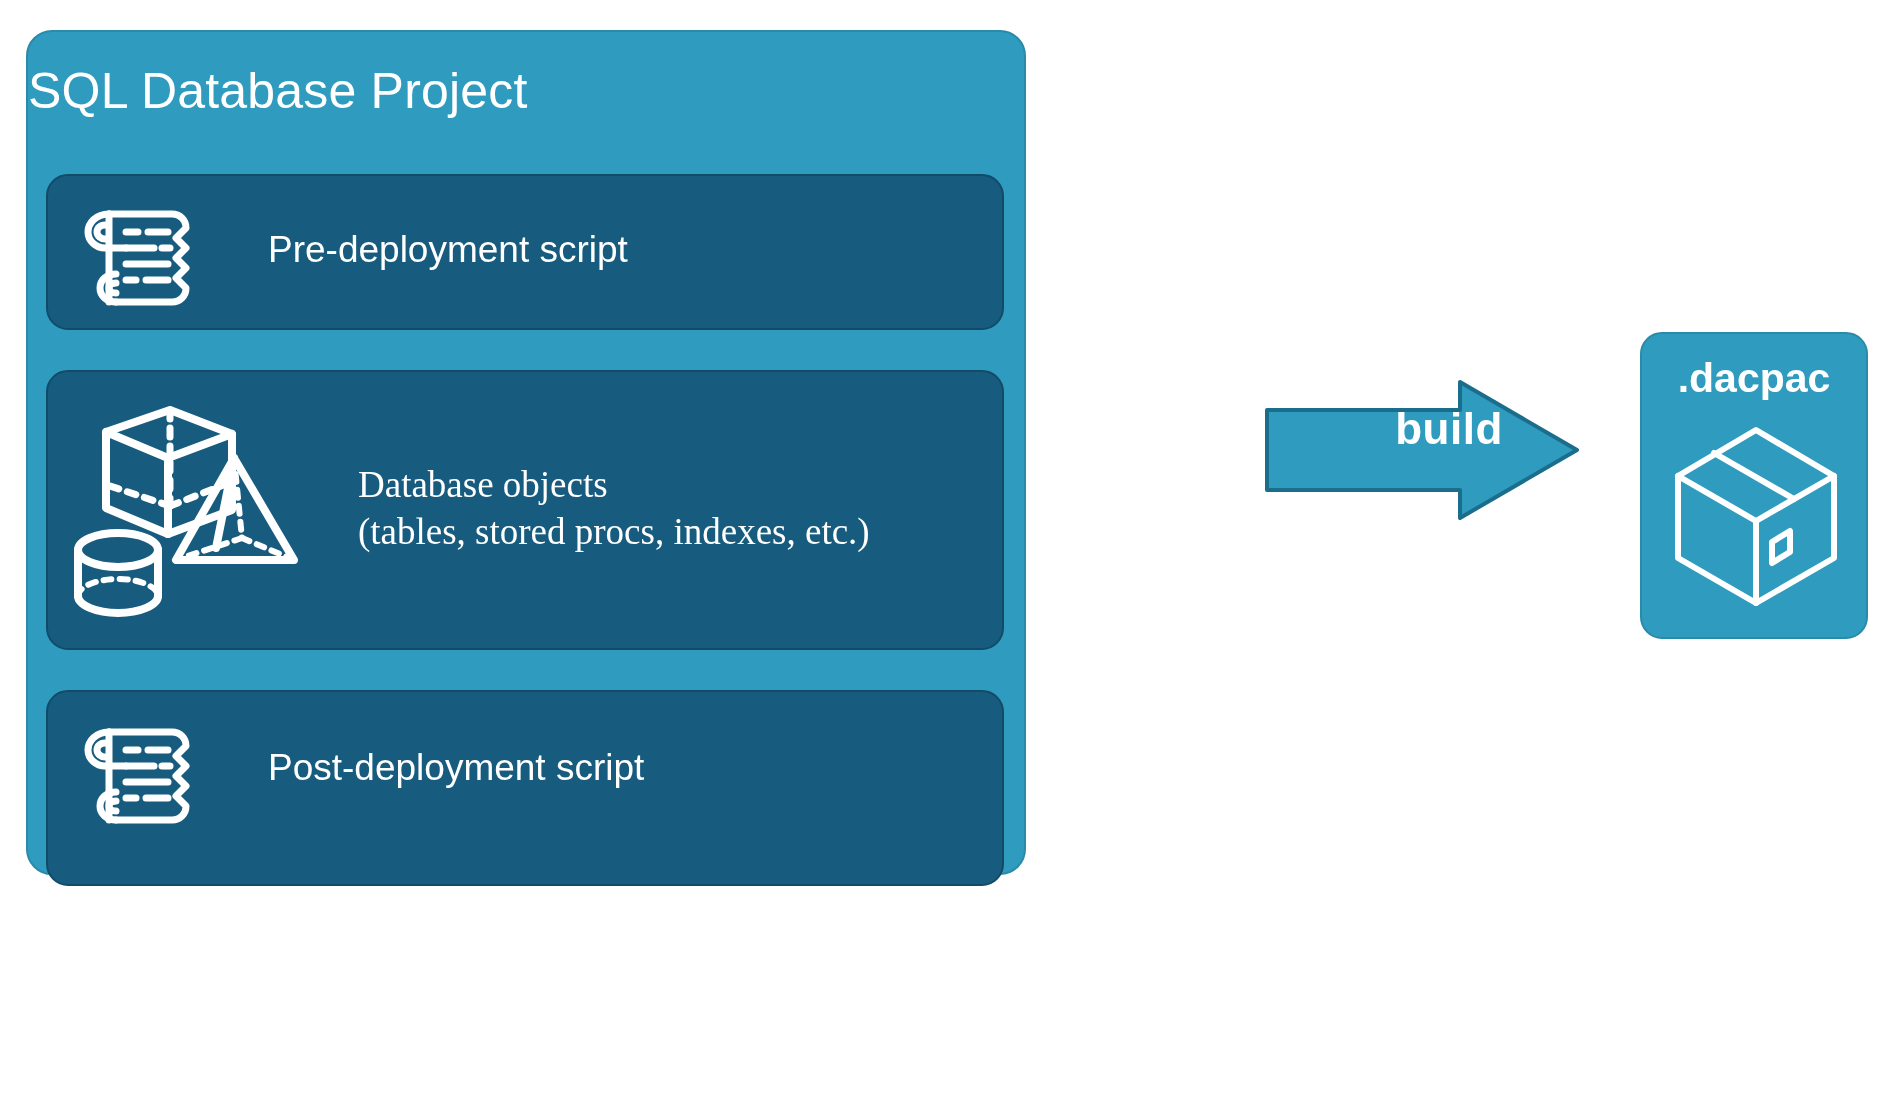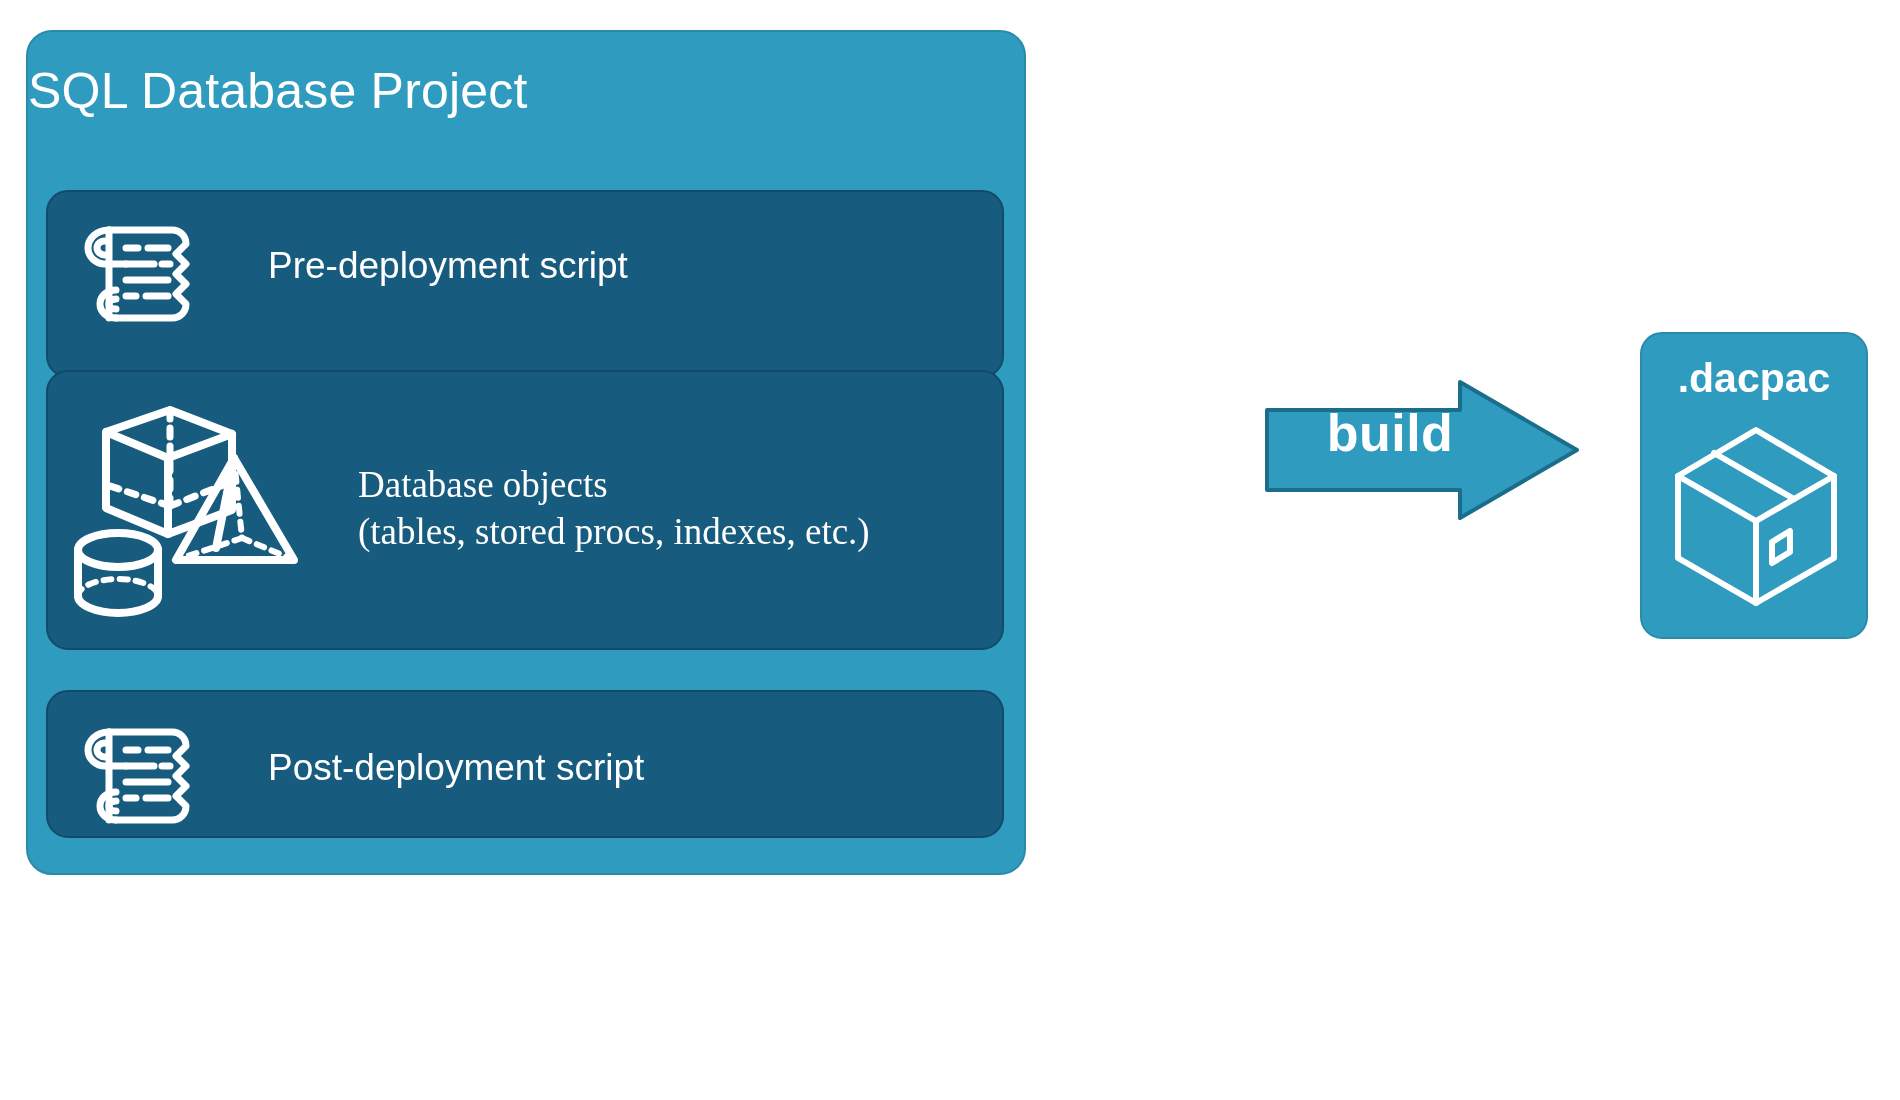--- a/index.html
+++ b/index.html
@@ -48,23 +48,23 @@
   
   .section {
     position: absolute;
     left: 18px;
     width: 958px;
     background: #175C7E;
     border: 2px solid #124b68;
     border-radius: 22px;
     box-sizing: border-box;
   }
-  .section-pre  { top: 158px;  height: 188px; }
+  .section-pre  { top: 142px;  height: 156px; }
   .section-obj  { top: 338px;  height: 280px; font-family: Liberation Serif, serif; }
-  .section-post { top: 658px;  height: 148px; }
+  .section-post { top: 658px;  height: 196px; }
 
   .section-label {
     position: absolute;
     color: #ffffff;
     font-size: 37px;
     font-weight: 400;
     line-height: 1.28;
     white-space: pre-line;
   }
   .section-pre .section-label  { left: 220px; top: 50px; }
@@ -82,26 +82,26 @@
   
   .build-arrow {
     position: absolute;
     left: 1265px;
     top: 380px;
     width: 315px;
     height: 140px;
   }
   .build-label {
     position: absolute;
-    left: 1265px;
+    left: 1324px;
     top: 405px;
     width: 250px;
     text-align: center;
     color: #ffffff;
-    font-size: 52px;
+    font-size: 44px;
     font-weight: bold;
     letter-spacing: 0.5px;
     line-height: 1.1;
   }
 
   
   .dacpac-card {
     position: absolute;
     left: 1640px;
     top: 332px;

